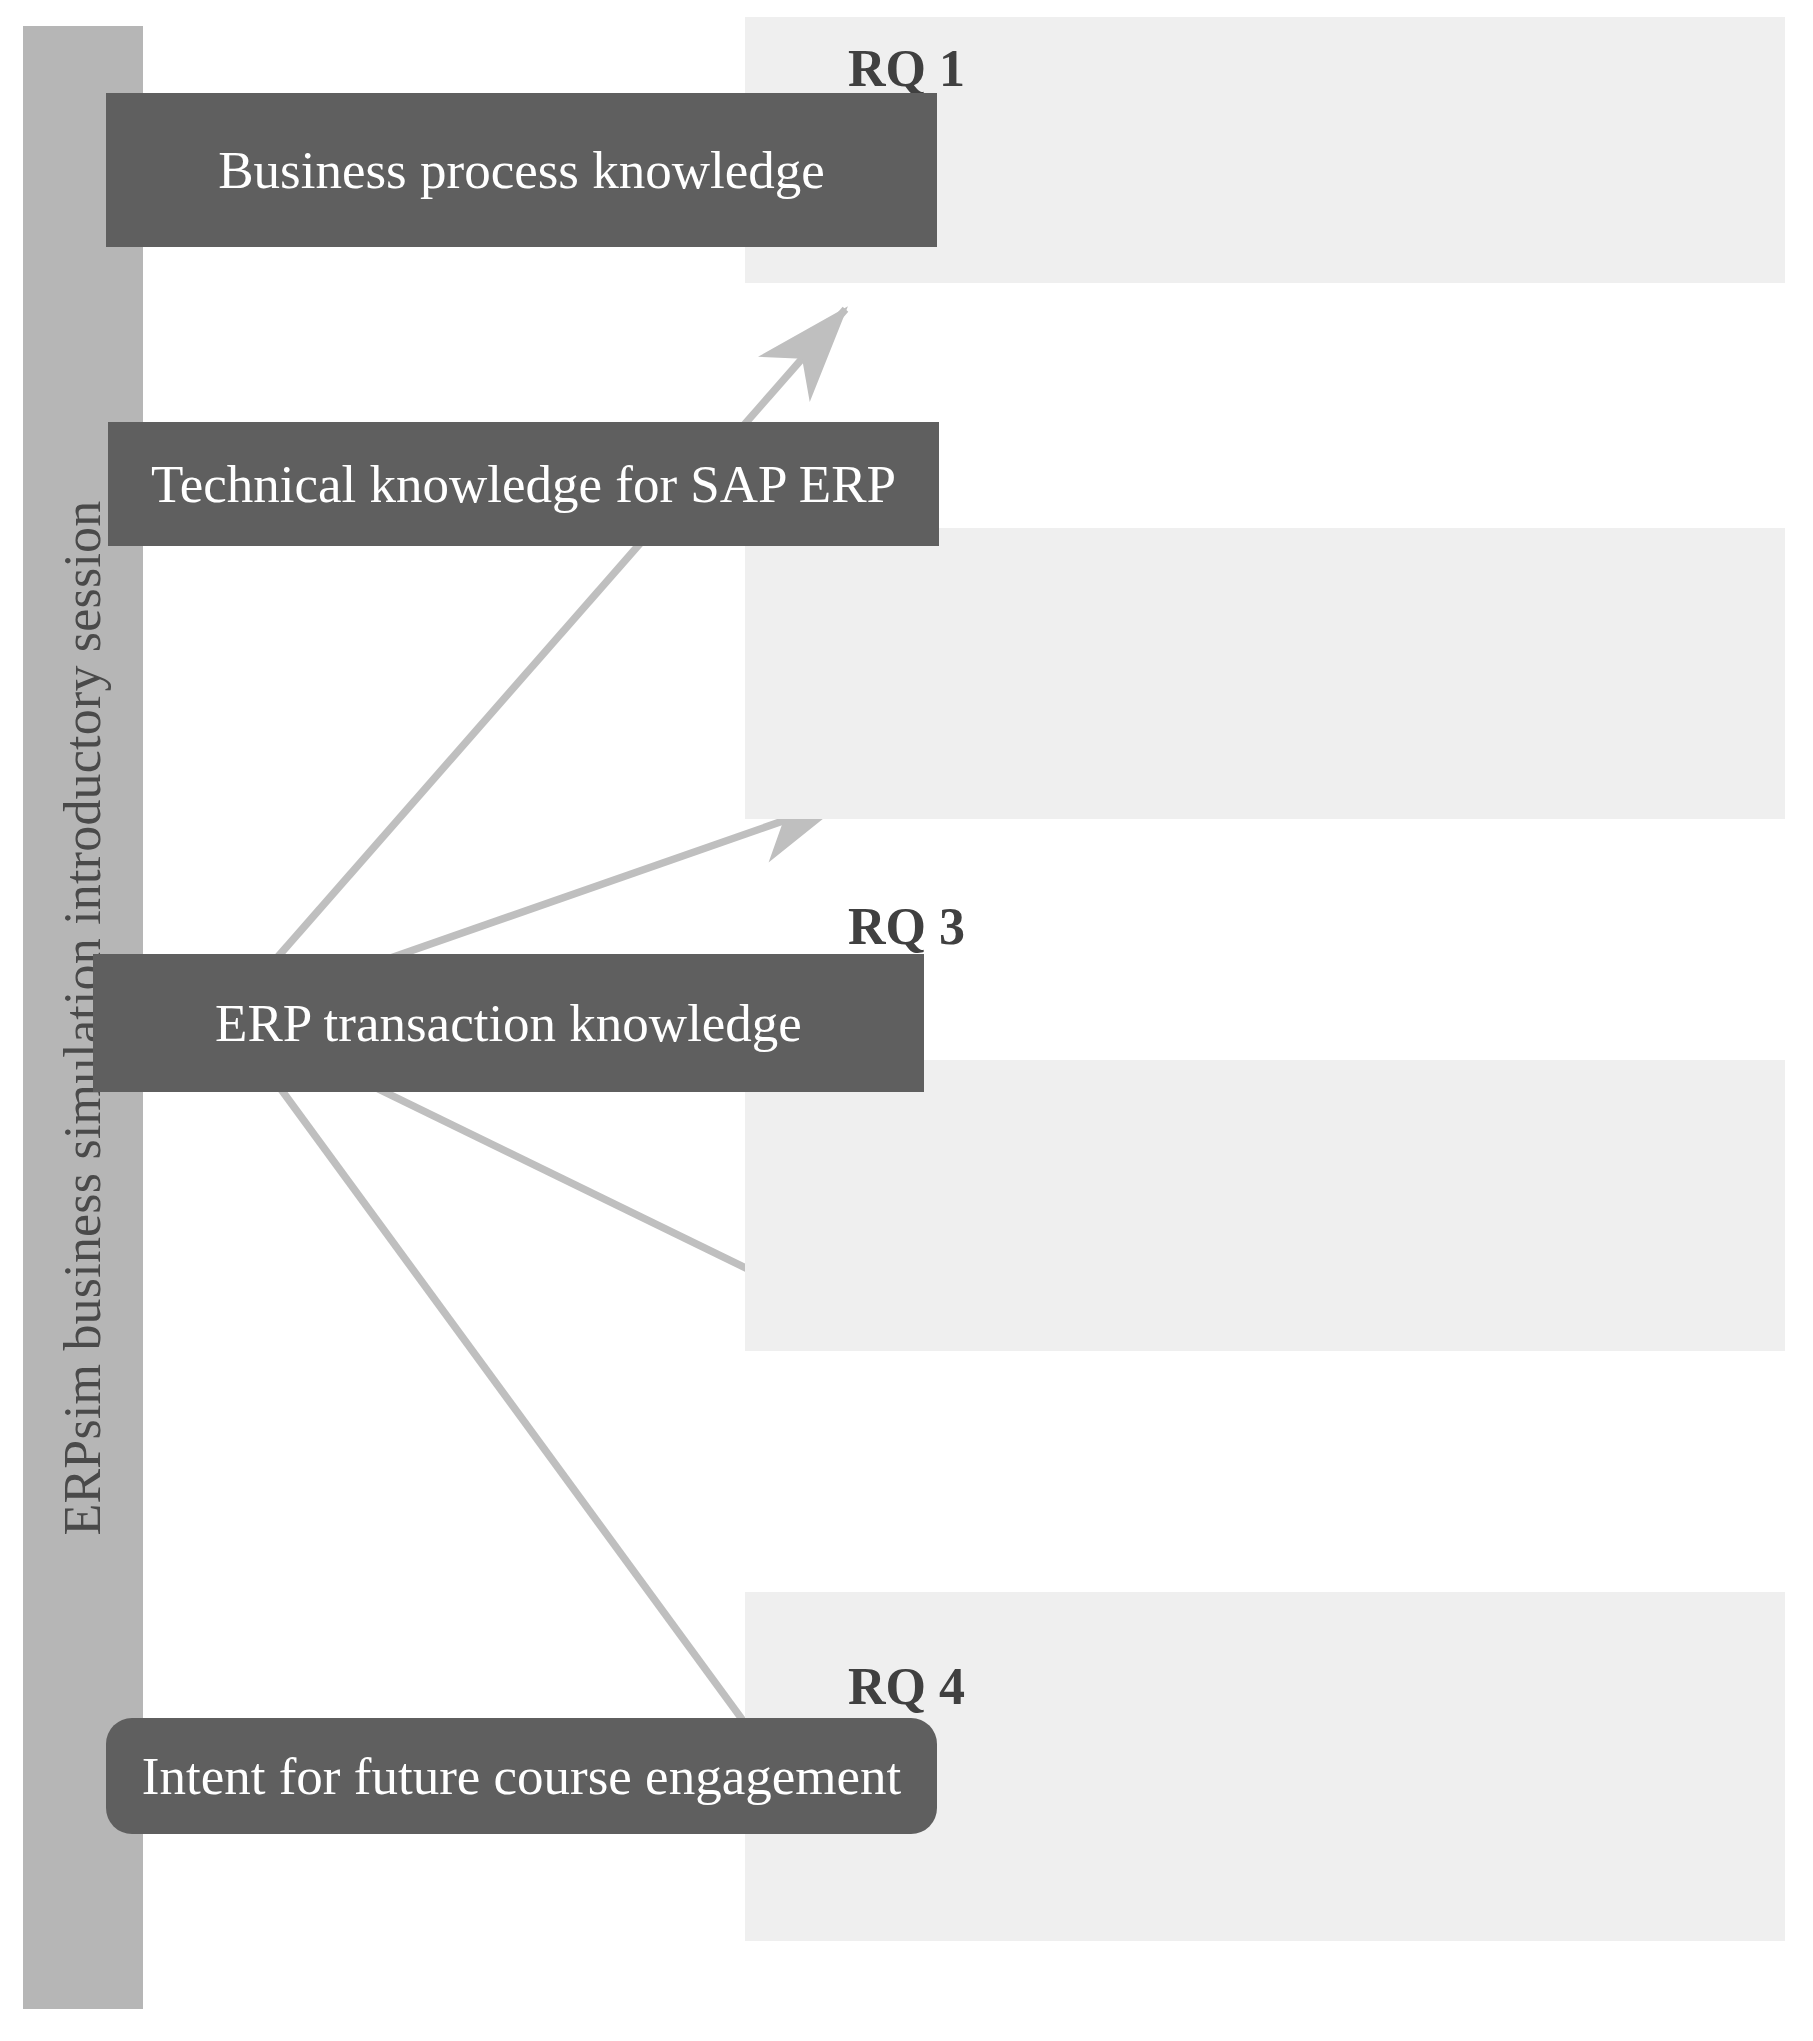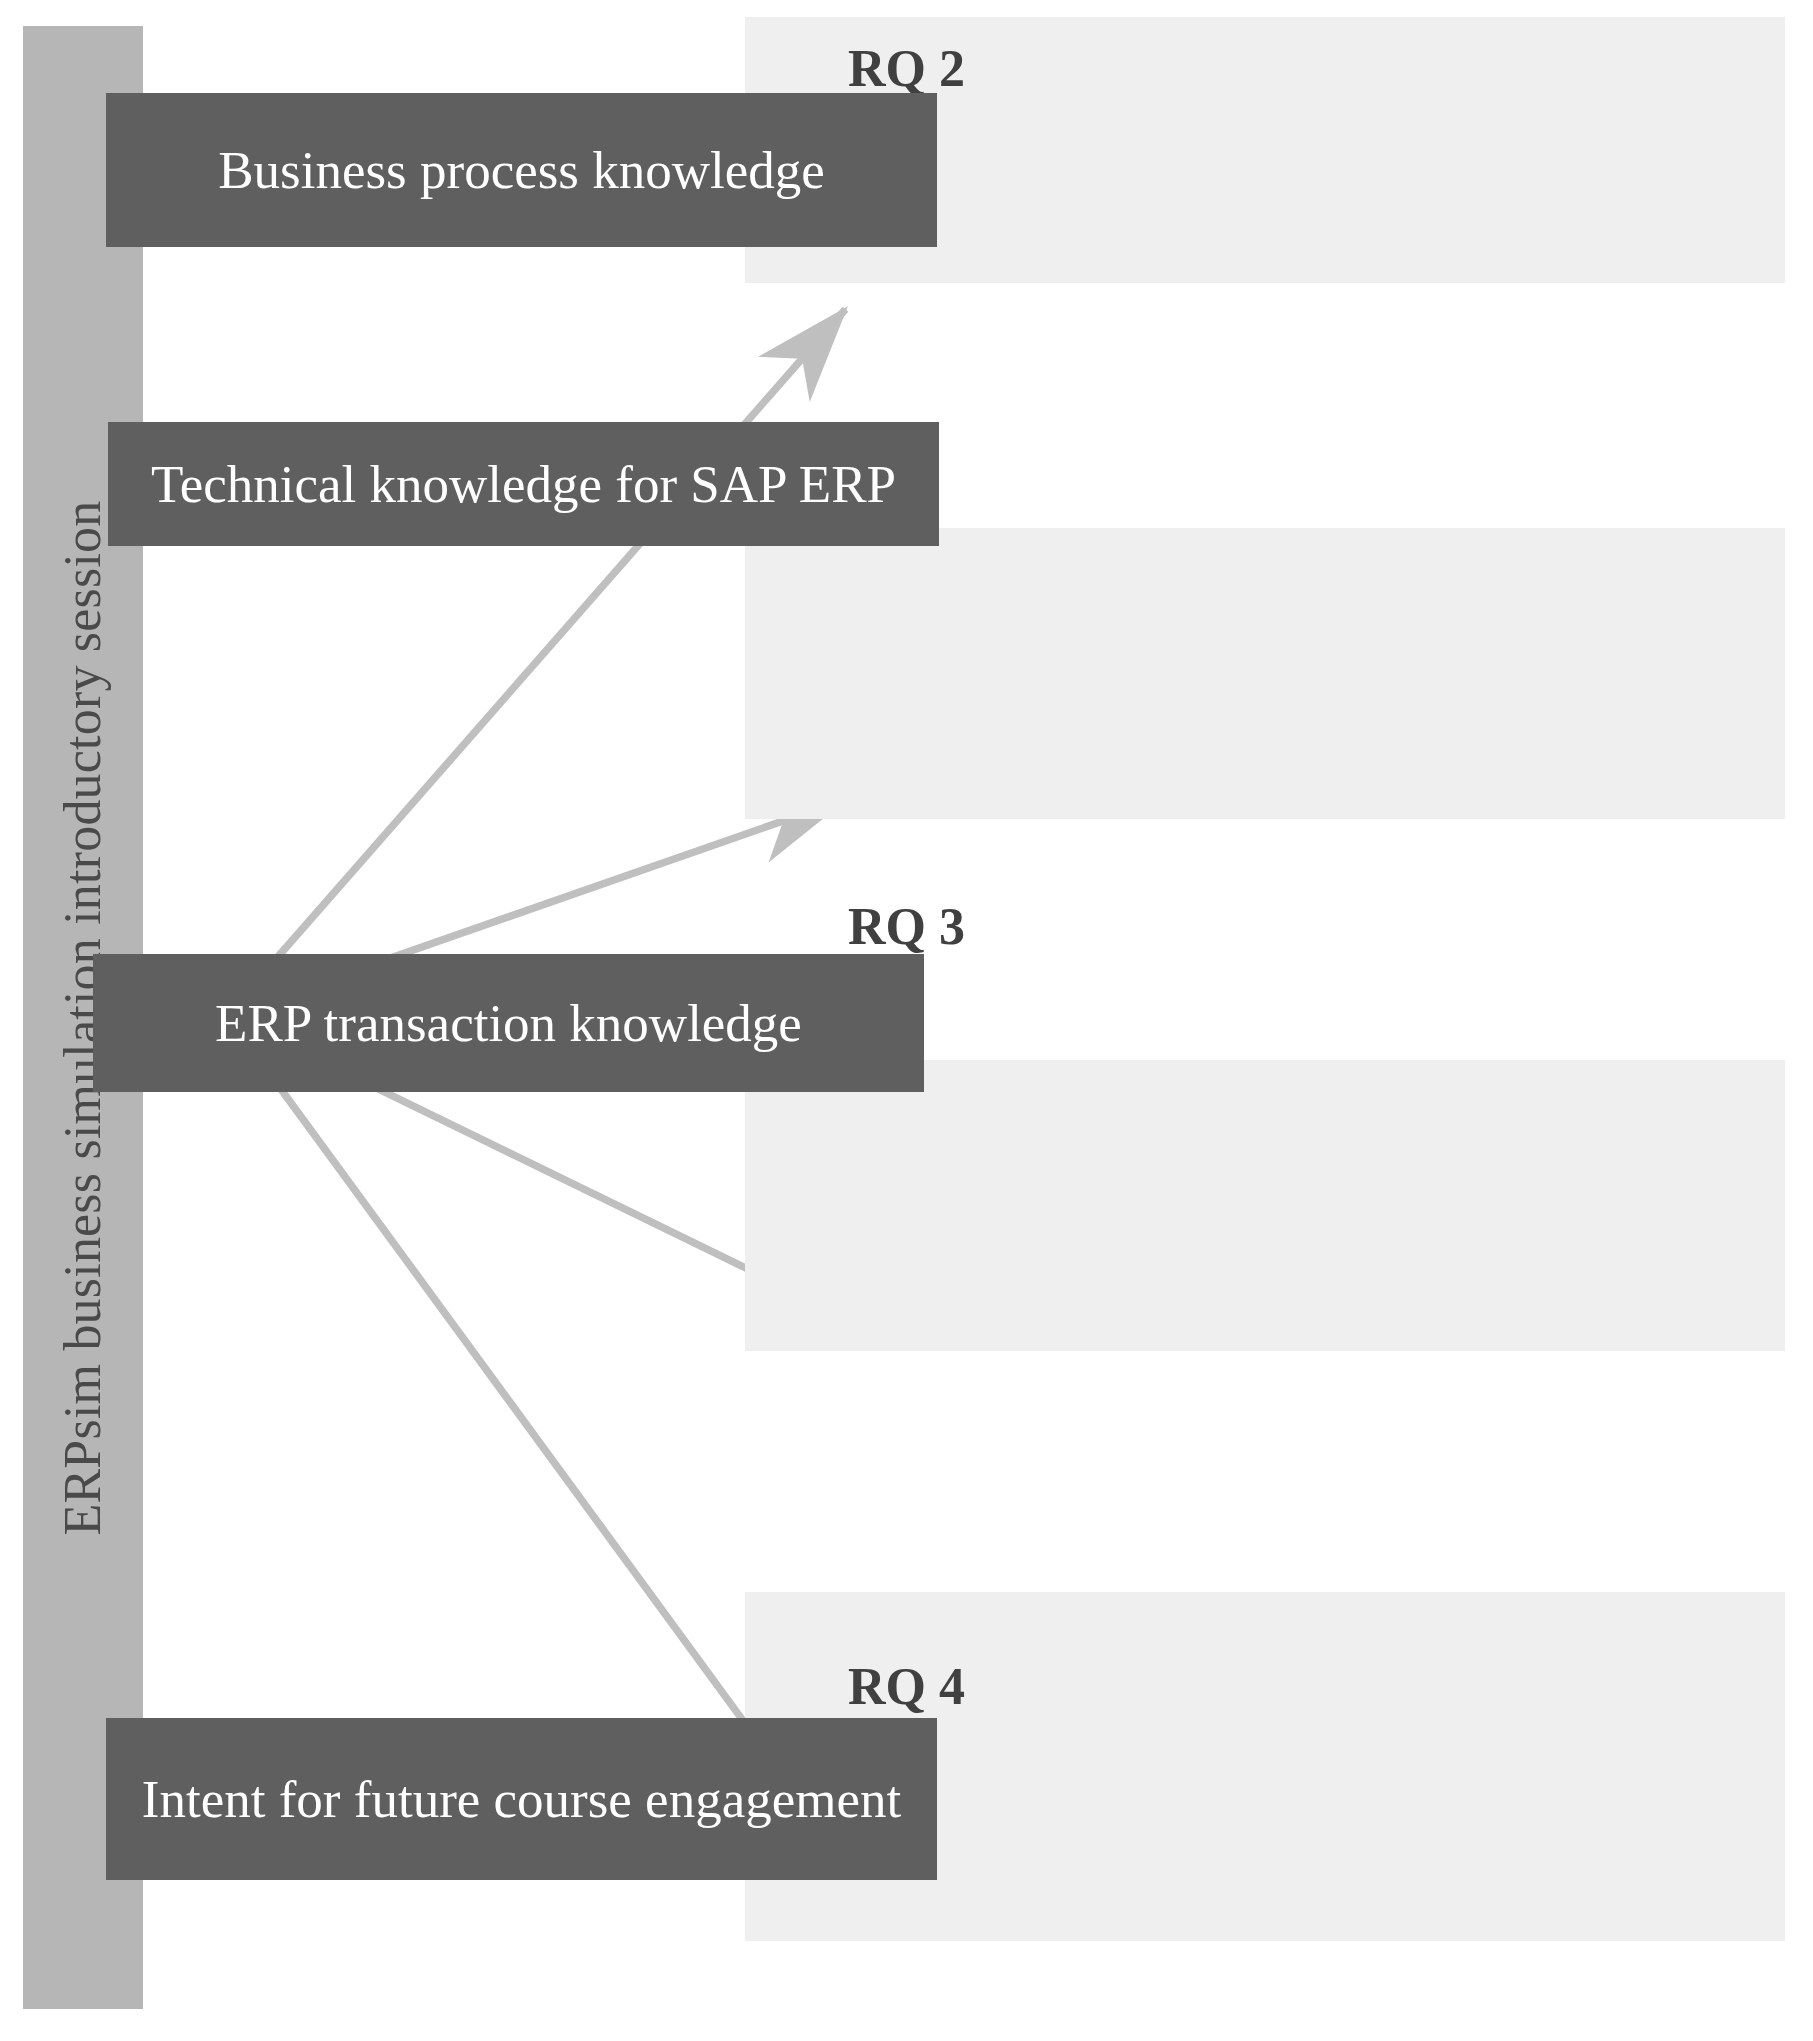--- a/index.html
+++ b/index.html
@@ -94,21 +94,21 @@
   #rq-box-2   { left: 108px; top: 422px; width: 831px; height: 124px; }
 
   
   #rq-panel-3 { top: 1060px; height: 291px; }
   #rq-label-3 { top: 901px; text-align: center; }
   #rq-box-3   { left: 93px; top: 954px; width: 831px; height: 138px; }
 
   
   #rq-panel-4 { top: 1592px; height: 349px; }
   #rq-label-4 { top: 1661px; }
-  #rq-box-4   { left: 106px; top: 1718px; width: 831px; height: 162px; }
+  #rq-box-4   { left: 106px; top: 1718px; width: 831px; height: 116px; border-radius: 26px; }
 </style>
 </head>
 <body>
 
 <div id="canvas">
 
   <div id="source-bar">
     <div id="source-bar-label">ERPsim business simulation introductory session</div>
   </div>
 
@@ -120,21 +120,21 @@
     </defs>
     <g stroke="#bfbfbf" stroke-width="9" fill="none" marker-end="url(#ah)">
       <line x1="273" y1="1222" x2="1018" y2="372"></line>
       <line x1="273" y1="1222" x2="1018" y2="962"></line>
       <line x1="273" y1="1222" x2="1018" y2="1585"></line>
       <line x1="273" y1="1222" x2="1018" y2="2240"></line>
     </g>
   </svg>
 
   <div class="rq-panel" id="rq-panel-1"></div>
-  <div class="rq-label" id="rq-label-1">RQ 2</div>
+  <div class="rq-label" id="rq-label-1">RQ 1</div>
   <div class="rq-box" id="rq-box-1">
     <span class="rq-box-text">Business process knowledge</span>
   </div>
 
   <div class="rq-panel" id="rq-panel-2"></div>
   <div class="rq-box" id="rq-box-2">
     <span class="rq-box-text">Technical knowledge for SAP ERP</span>
   </div>
 
   <div class="rq-panel" id="rq-panel-3"></div>

